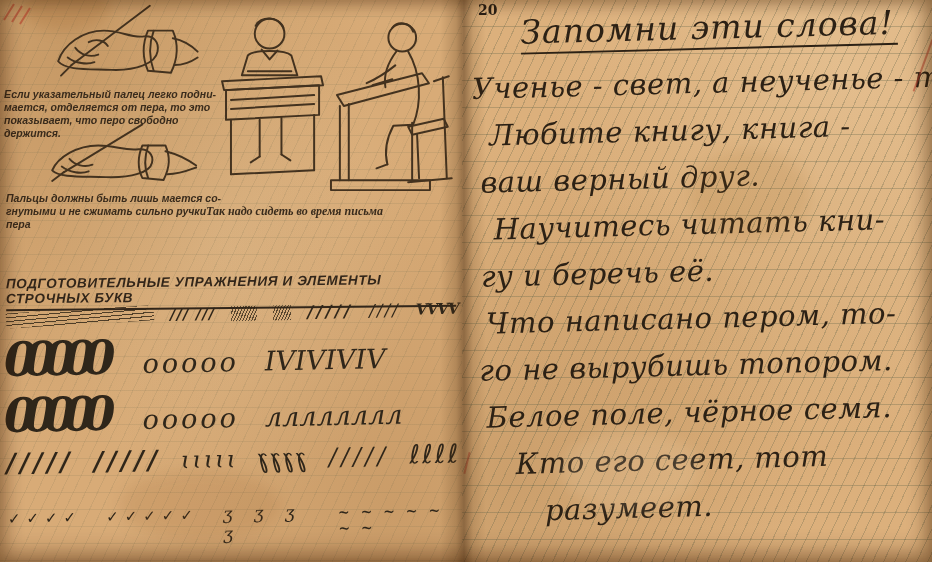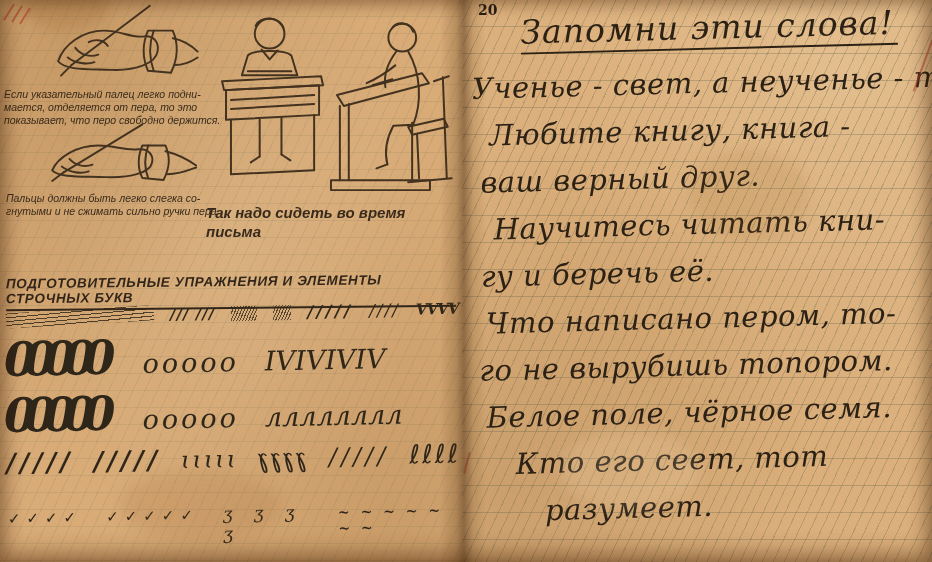--- a/index.html
+++ b/index.html
@@ -24,25 +24,25 @@
   .page-left .ruling-oblique{opacity:.45;background:repeating-linear-gradient(115deg,transparent 0 10px,rgba(100,102,74,.28) 10px 11px);}
   .page-left .ruling-horiz{opacity:.5;background:repeating-linear-gradient(180deg,transparent 0 16px,rgba(100,102,74,.26) 16px 17px);}
   .gutter{position:absolute;top:0;left:440px;width:46px;height:562px;pointer-events:none;
     background:linear-gradient(90deg,rgba(70,40,10,0) 0%,rgba(70,40,10,.22) 35%,rgba(60,32,8,.45) 52%,rgba(70,40,10,.15) 72%,rgba(70,40,10,0) 100%);}
   .book::after{content:"";position:absolute;inset:0;pointer-events:none;
     box-shadow:inset 0 -12px 20px rgba(60,30,5,.28), inset 0 8px 14px rgba(60,30,5,.12),
                inset -10px 0 16px rgba(60,30,5,.22), inset 10px 0 16px rgba(60,30,5,.18);}
   .stain{position:absolute;border-radius:50%;filter:blur(7px);pointer-events:none;}
 
   
-  .cap{position:absolute;font-style:italic;font-weight:400;color:#392b1c;white-space:pre-line;line-height:1.25;}
+  .cap{position:absolute;font-style:italic;font-weight:700;color:#392b1c;white-space:pre-line;line-height:1.25;}
   .cap1{left:4px;top:88px;width:224px;font-size:10.5px;}
   .cap2{left:6px;top:192px;width:226px;font-size:10.5px;}
   .cap3{left:10px;top:226px;font-size:13.5px;font-weight:600;}
-  .cap-desk{left:206px;top:204px;font-size:15px;font-weight:600;}
+  .cap-desk{left:206px;top:204px;font-size:12px;font-weight:600;font-family:Liberation Serif, serif;}
   .section-header{position:absolute;left:6px;top:274px;width:450px;font-size:13.5px;font-weight:700;
     font-style:italic;letter-spacing:.6px;color:#32261a;border-bottom:2px solid #32261a;
     padding-bottom:3px;transform:rotate(-.6deg);}
 
   
   .ex{position:absolute;display:flex;align-items:baseline;color:#2f261a;transform:rotate(-1.2deg);transform-origin:left center;}
   .ex span{font-family:"DejaVu Serif","DejaVu Sans",serif;}
   .row1{left:6px;top:308px;gap:16px;align-items:center;}
   .hlines{width:148px;height:15px;transform:rotate(-2deg);
     background:repeating-linear-gradient(178deg,rgba(45,35,20,.8) 0 1px,transparent 1px 3.8px);}
@@ -115,21 +115,21 @@
       <line x1="140" y1="2" x2="58" y2="52" stroke-width="3"></line>
       <path d="M58,52 L46,61"></path>
       <path d="M46,50 C52,36 72,24 94,24 C112,24 122,30 136,28 C146,27 152,34 150,42 C148,52 128,58 102,57 C78,56 54,58 46,50 Z"></path>
       <path d="M56,46 C64,52 76,54 84,51"></path>
       <path d="M64,38 C70,45 80,47 88,44"></path>
       <path d="M140,24 C135,36 135,48 140,58 L162,60 C169,46 169,36 164,24 Z"></path>
       <path d="M146,24 C142,36 142,48 146,58"></path>
       <path d="M164,30 C176,33 188,39 196,45"></path>
       <path d="M166,54 C178,54 188,50 196,47"></path>
     </svg>
-    <div class="cap cap2">Пальцы должны быть легко слегка со-
+    <div class="cap cap2">Пальцы должны быть лишь мается со-
 гнутыми и не сжимать сильно ручки пера</div>
 
     <svg class="illu desks" width="258" height="198" viewBox="0 0 260 200">
 
       <circle cx="72" cy="30" r="15"></circle>
       <path d="M58,22 C62,12 82,12 86,24"></path>
       <path d="M64,46 L72,56 L80,47"></path>
       <path d="M50,52 C56,46 88,46 94,52 L100,72 L44,72 Z"></path>
       <line x1="50" y1="68" x2="94" y2="68"></line>
       <path d="M24,78 L124,73 L126,82 L26,87 Z"></path>

